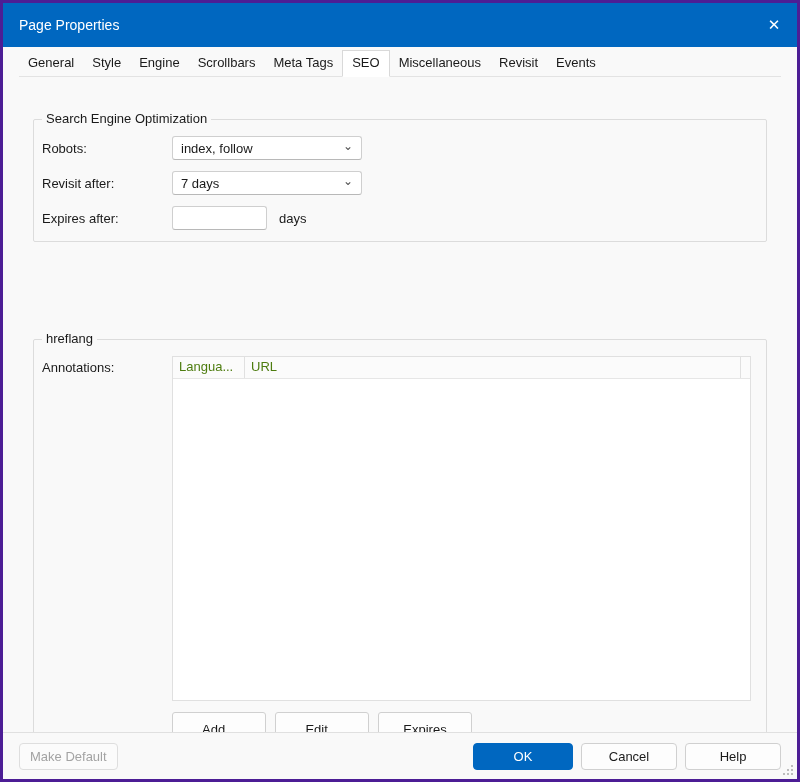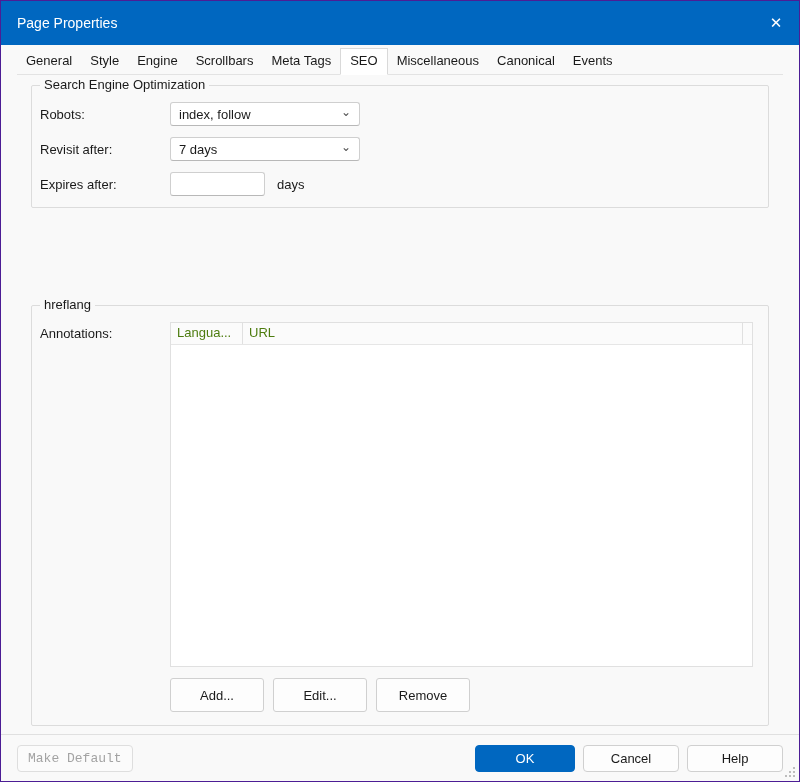--- a/index.html
+++ b/index.html
@@ -2,21 +2,21 @@
 <html><head>
 <meta charset="utf-8">
 <style>
   * { box-sizing: border-box; margin: 0; padding: 0; }
   html, body { width: 800px; height: 782px; }
   body { font-family: "Liberation Sans", sans-serif; background: #ffffff; }
 
   .dialog {
     position: relative; width: 800px; height: 782px;
     background: #f9f9f9; overflow: hidden;
-    border: 1px solid #4c1d95;
+    border: 3px solid #4c1d95;
   }
 
   
   .titlebar {
     height: 44px; background: #0067c0; color: #ffffff;
     display: flex; align-items: center; padding-left: 16px;
   }
   .titlebar .title { flex: 1; font-size: 14px; }
   .close-btn {
     width: 46px; height: 44px; display: flex; align-items: center;
@@ -30,21 +30,21 @@
   }
   .tab { padding: 5px 9px 6px 9px; cursor: pointer; white-space: nowrap; }
   .tab.active {
     background: #ffffff; border: 1px solid #d9d9d9; border-bottom: 1px solid #ffffff;
     margin-bottom: -1px; padding: 4px 9px 6px 9px;
   }
 
   
   .group {
     position: absolute; left: 30px; right: 30px;
-    border: 1px solid #dcdcdc; border-radius: 2px;
+    border: 1px solid #dcdcdc; border-radius: 2px; margin-top: 32px;
   }
   .group-title {
     position: absolute; top: -9px; left: 8px; background: #f9f9f9;
     padding: 0 4px; font-size: 13px; color: #1a1a1a;
   }
   .group-seo       { top: 84px;  height: 123px; }
   .group-canonical { top: 226px; height: 64px;  }
   .group-hreflang  { top: 304px; height: 421px; }
 
   .row { display: flex; align-items: center; margin: 0 15px 11px 8px; }
@@ -90,21 +90,21 @@
     background: #fdfdfd; border: 1px solid #d0d0d0; border-radius: 3px;
     font-size: 13px; font-family: "Liberation Sans", sans-serif; color: #1a1a1a; cursor: pointer;
   }
 
   
   .footer {
     position: absolute; left: 0; right: 0; bottom: 0; height: 47px;
     border-top: 1px solid #e0e0e0; background: #f9f9f9;
     display: flex; align-items: center; padding: 0 16px;
   }
-  .btn.disabled { color: #a3a3a3; background: #fbfbfb; border-color: #dedede; cursor: default; font-family: Liberation Mono, monospace; }
+  .btn.disabled { color: #a3a3a3; background: #fbfbfb; border-color: #dedede; cursor: default; }
   .footer-right { margin-left: auto; display: flex; gap: 8px; }
   .btn.footer-btn { height: 27px; min-width: 96px; border-radius: 4px; }
   .btn.primary {
     background: #0067c0; border-color: #0067c0; color: #ffffff; min-width: 100px;
   }
 
   .resize-grip { position: absolute; right: 3px; bottom: 3px; width: 12px; height: 12px; cursor: nwse-resize; }
   .resize-grip i { position: absolute; width: 2px; height: 2px; background: #a9a9a9; border-radius: 50%; }
   .resize-grip i:nth-child(1) { right: 1px; bottom: 1px; }
   .resize-grip i:nth-child(2) { right: 5px; bottom: 1px; }
@@ -126,21 +126,21 @@
   </div>
 
   <div class="tabstrip">
     <span class="tab">General</span>
     <span class="tab">Style</span>
     <span class="tab">Engine</span>
     <span class="tab">Scrollbars</span>
     <span class="tab">Meta Tags</span>
     <span class="tab active">SEO</span>
     <span class="tab">Miscellaneous</span>
-    <span class="tab">Canonical</span>
+    <span class="tab">Revisit</span>
     <span class="tab">Events</span>
   </div>
 
   <div class="group group-seo">
     <span class="group-title">Search Engine Optimization</span>
 
     <div class="row first">
       <span class="field-label">Robots:</span>
       <div class="dropdown">
         <span>index, follow</span>
@@ -176,21 +176,21 @@
           <span class="lv-col col-url">URL</span>
           <span class="lv-col col-end"></span>
         </div>
         <div class="lv-body"></div>
       </div>
     </div>
 
     <div class="table-buttons">
       <button class="btn">Add...</button>
       <button class="btn">Edit...</button>
-      <button class="btn">Remove</button>
+      <button class="btn">Expires</button>
     </div>
   </div>
 
   <div class="footer">
     <button class="btn footer-btn disabled">Make Default</button>
     <div class="footer-right">
       <button class="btn footer-btn primary">OK</button>
       <button class="btn footer-btn">Cancel</button>
       <button class="btn footer-btn">Help</button>
     </div>

